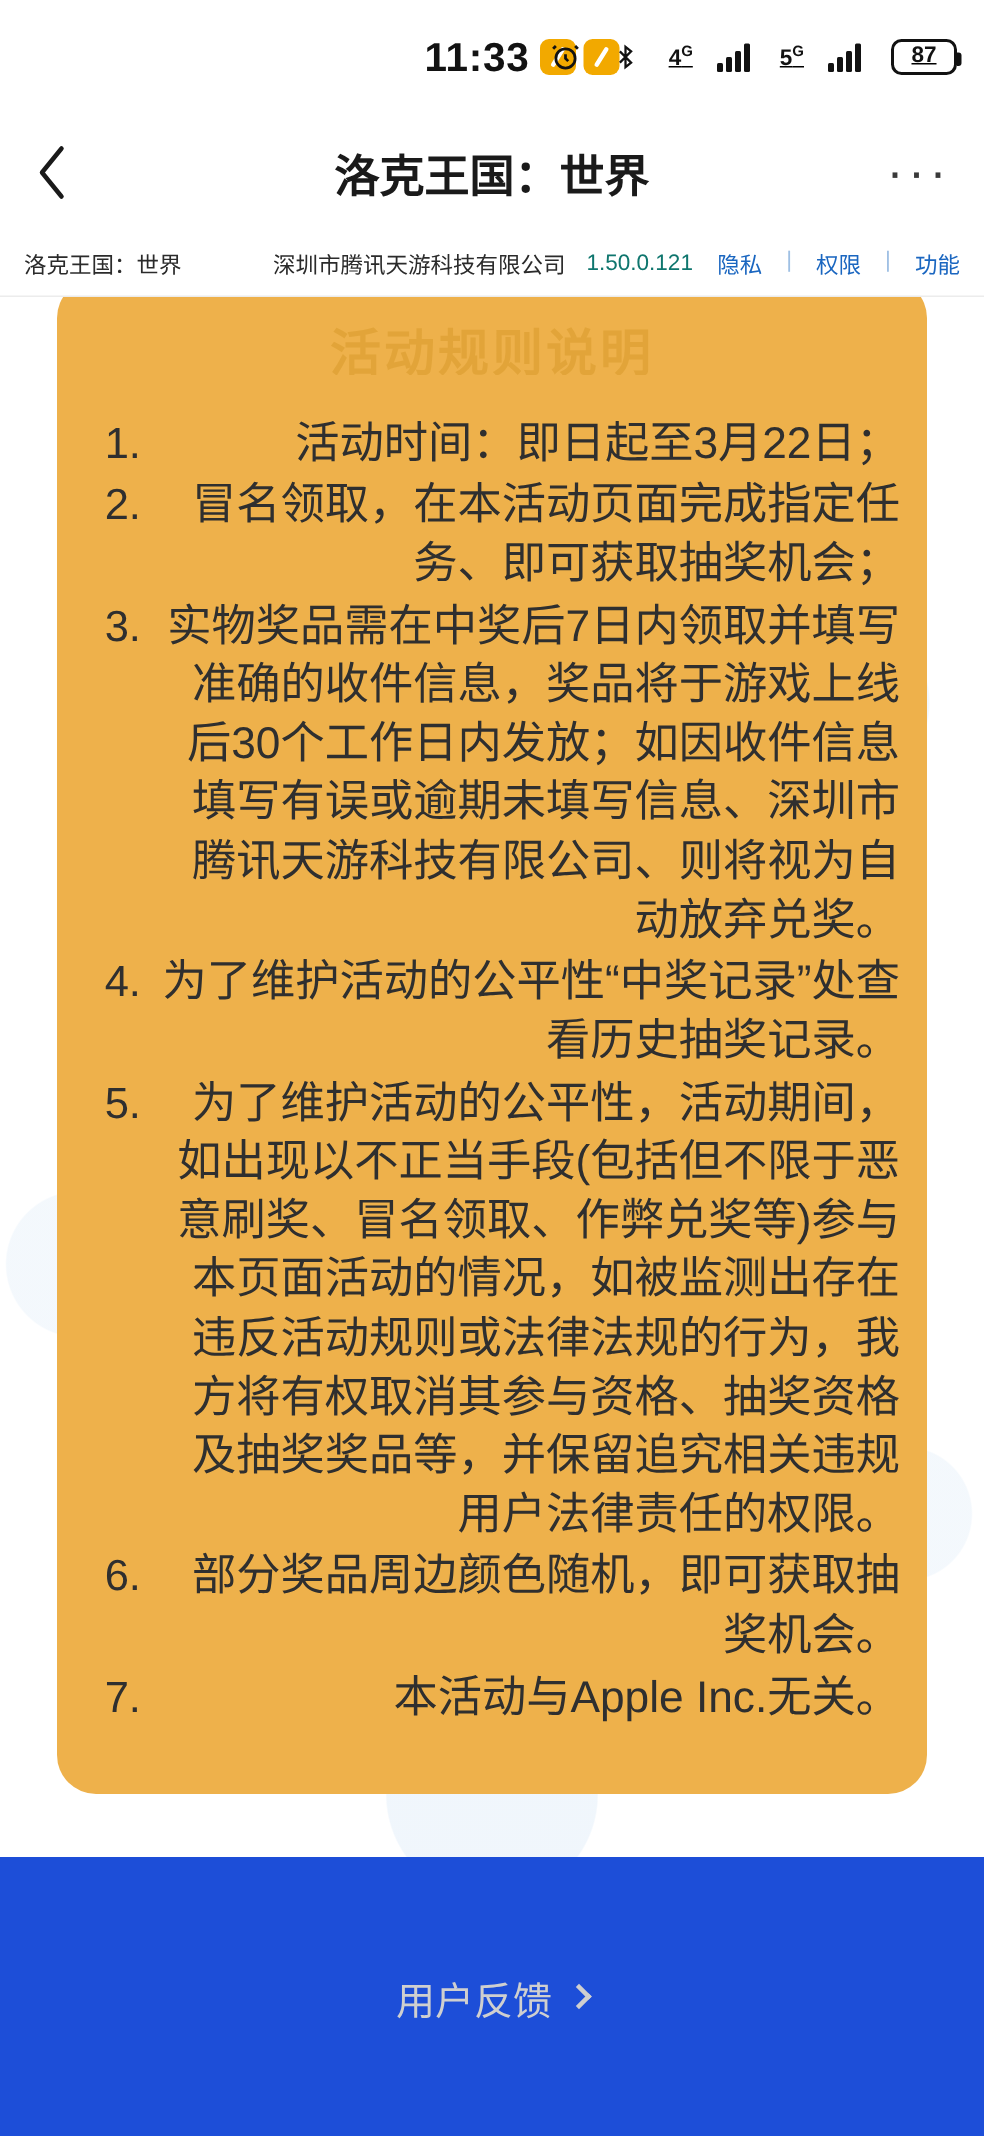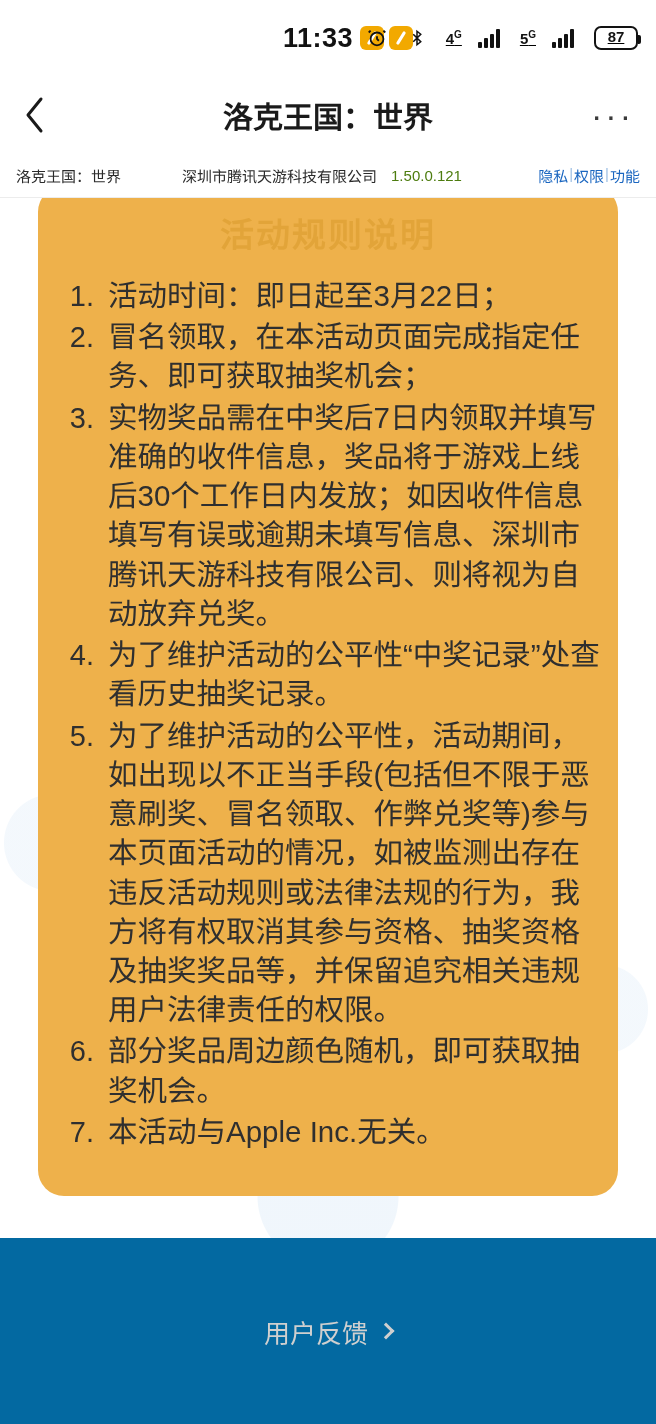--- a/index.html
+++ b/index.html
@@ -83,23 +83,23 @@
 
   
   .subbar {
     height: 44px; display:flex; align-items:center;
     padding: 0 16px; background:#ffffff;
     font-size: 15px; color:#3c3c3c; gap: 14px;
     border-bottom: 1px solid #ececec;
   }
   .subbar .sb-app { color:#2b2b2b; }
   .subbar .sb-company { color:#2b2b2b;margin-left:47px; }
-  .subbar .sb-ver { color:#4d7c0f; }
+  .subbar .sb-ver { color:#0f766e; }
   .subbar .sb-right {
-    margin-left: auto; display:flex; align-items:flex-start; gap:1px;
+    margin-left: auto; display:flex; align-items:flex-start; gap:16px;
     color:#1a66c0;
   }
   .subbar .sb-right .sep { color:#9fc0e4; }
 
   
   .content {
     position: relative;
     height: 1040px;
     background: #ffffff;
     overflow: hidden;
@@ -135,28 +135,29 @@
     padding-left: 46px;
     list-style-position: outside;
   }
   ol.rules > li {
     font-size: 29.5px;
     line-height: 1.33;
     color: #2f2f2f;
     margin-bottom: 2px;
     padding-left: 6px;
     font-weight: 400;
+    text-align: right;
   }
   ol.rules > li::marker { font-size: 29px; color:#2f2f2f; }
 
   
   .footer {
     position:absolute; left:0; right:0; bottom:0;
     height: 186px;
-    background: #0369a1;
+    background: #1d4ed8;
     display:flex; align-items:center; justify-content:center;
   }
   .feedback {
     display:flex; align-items:center; gap: 12px;
     color:#cfcfcf; font-size: 26px;
   }
   .chev-r {
     width: 12px; height: 12px;
     border-right: 3px solid #cfcfcf; border-top: 3px solid #cfcfcf;
     transform: rotate(45deg);

